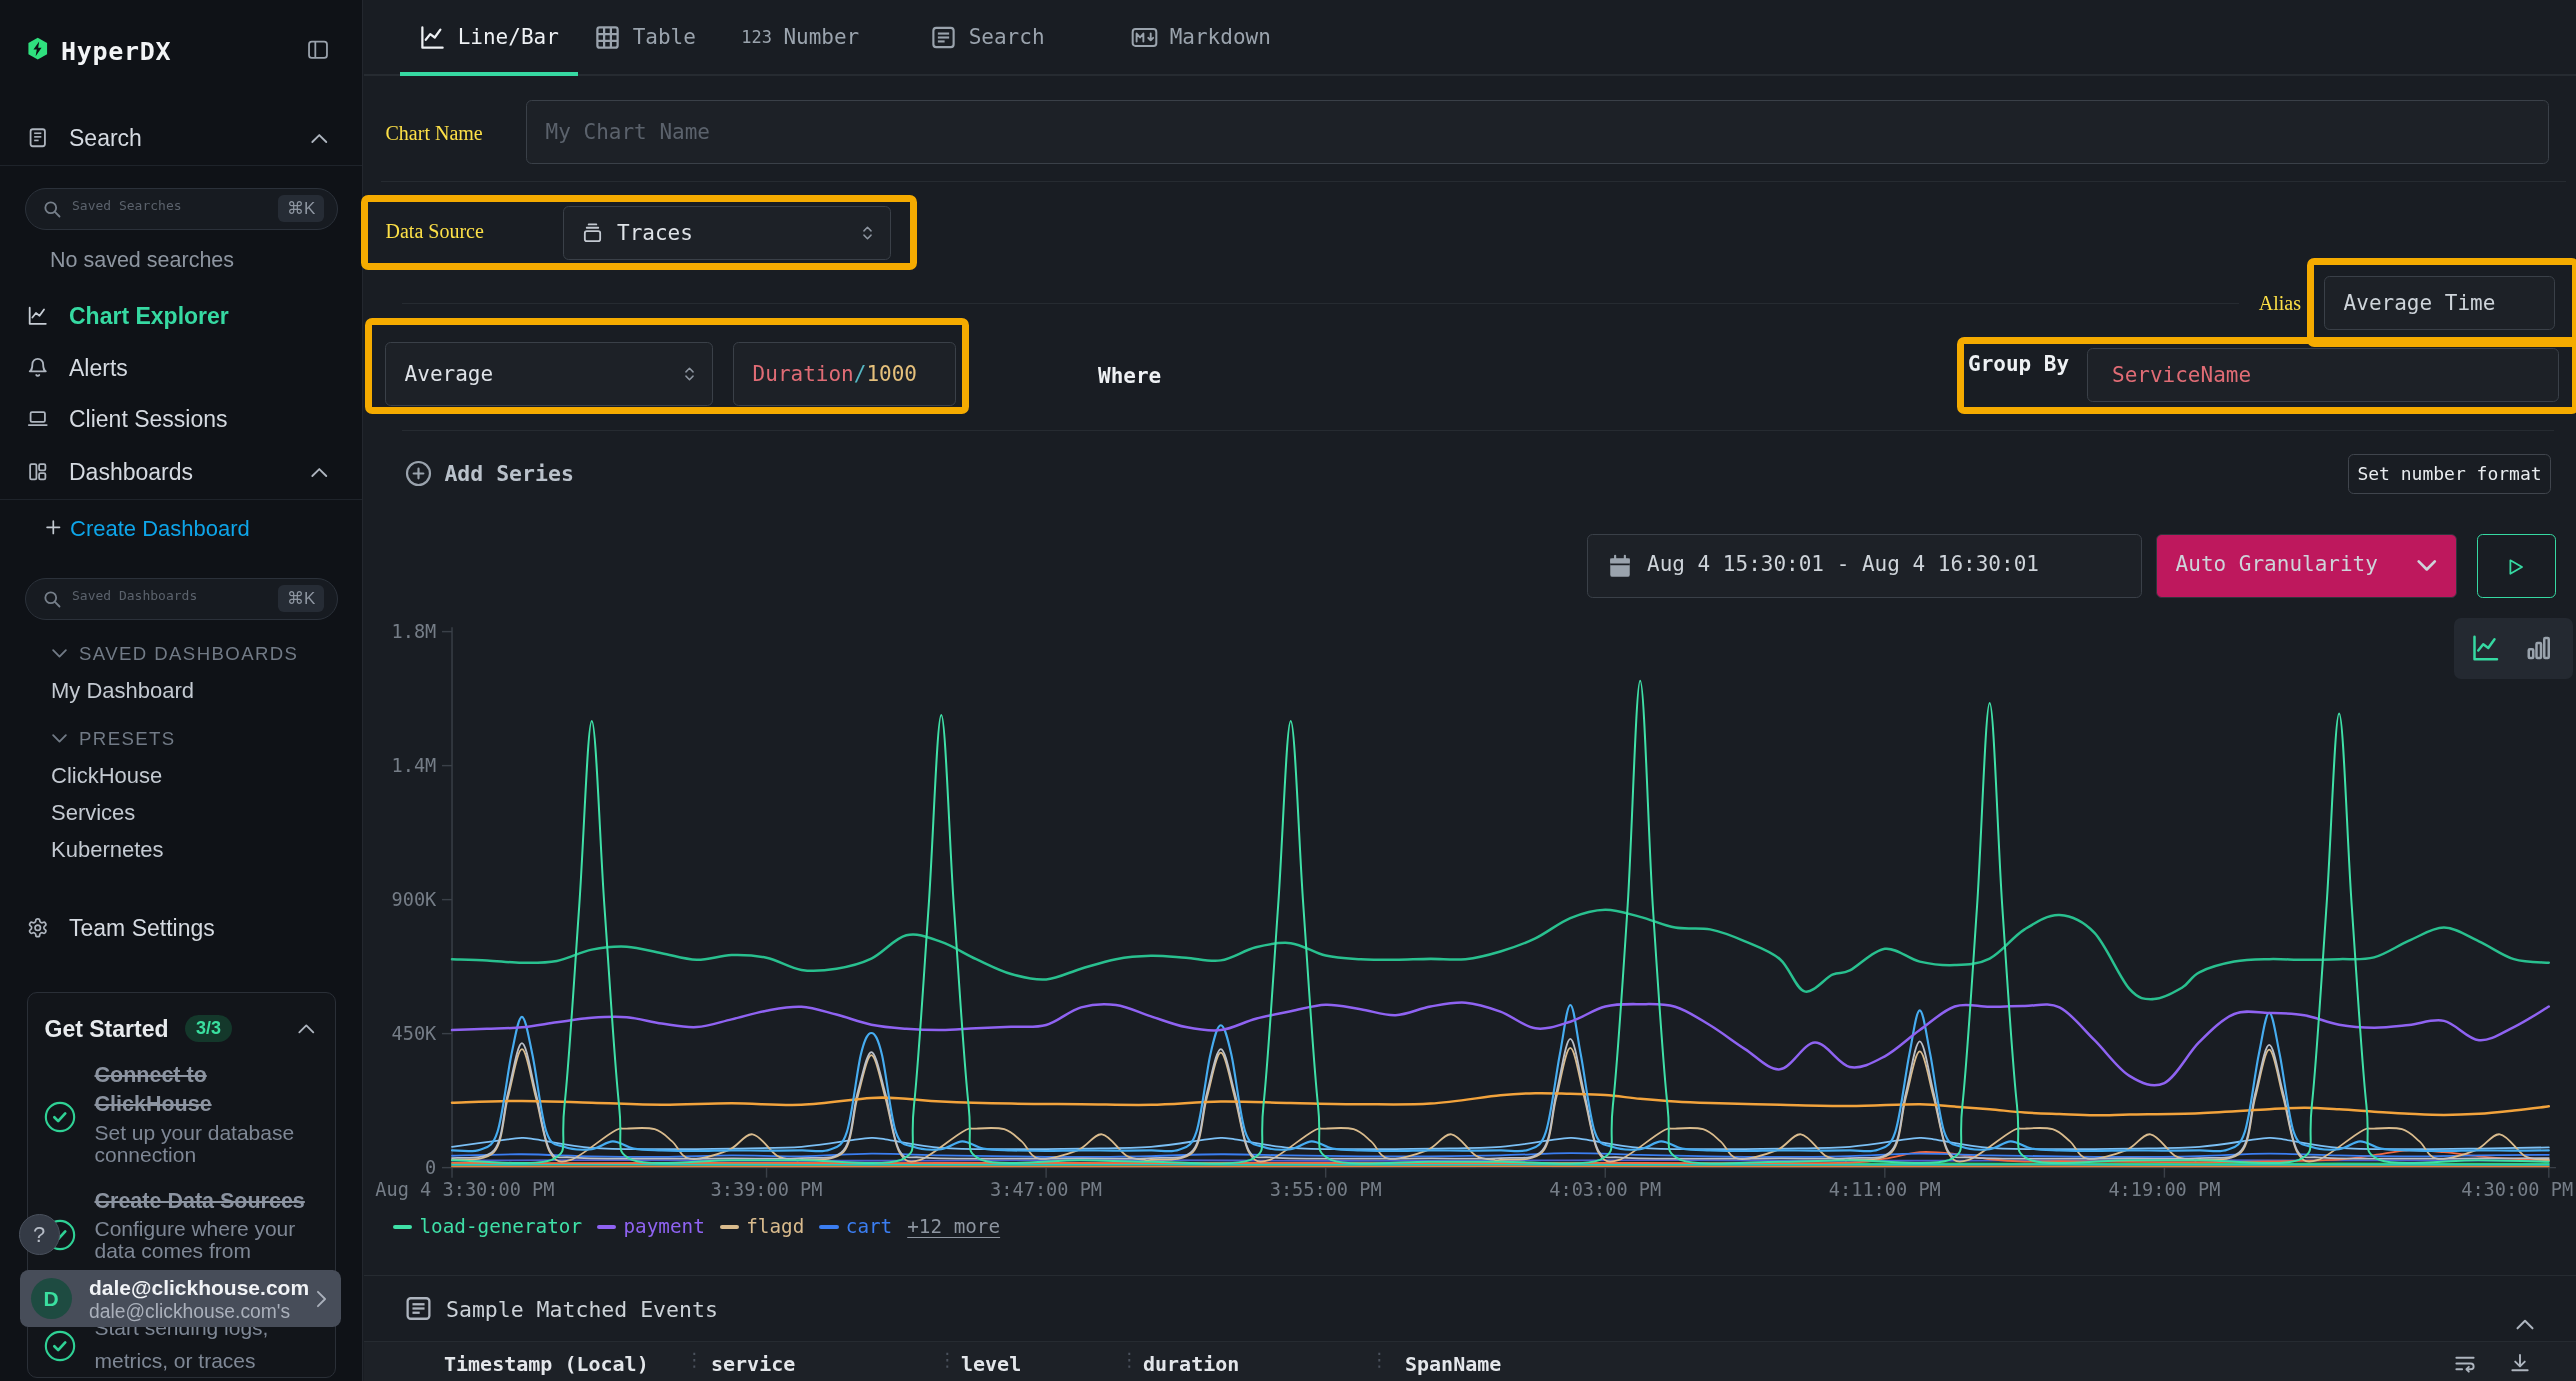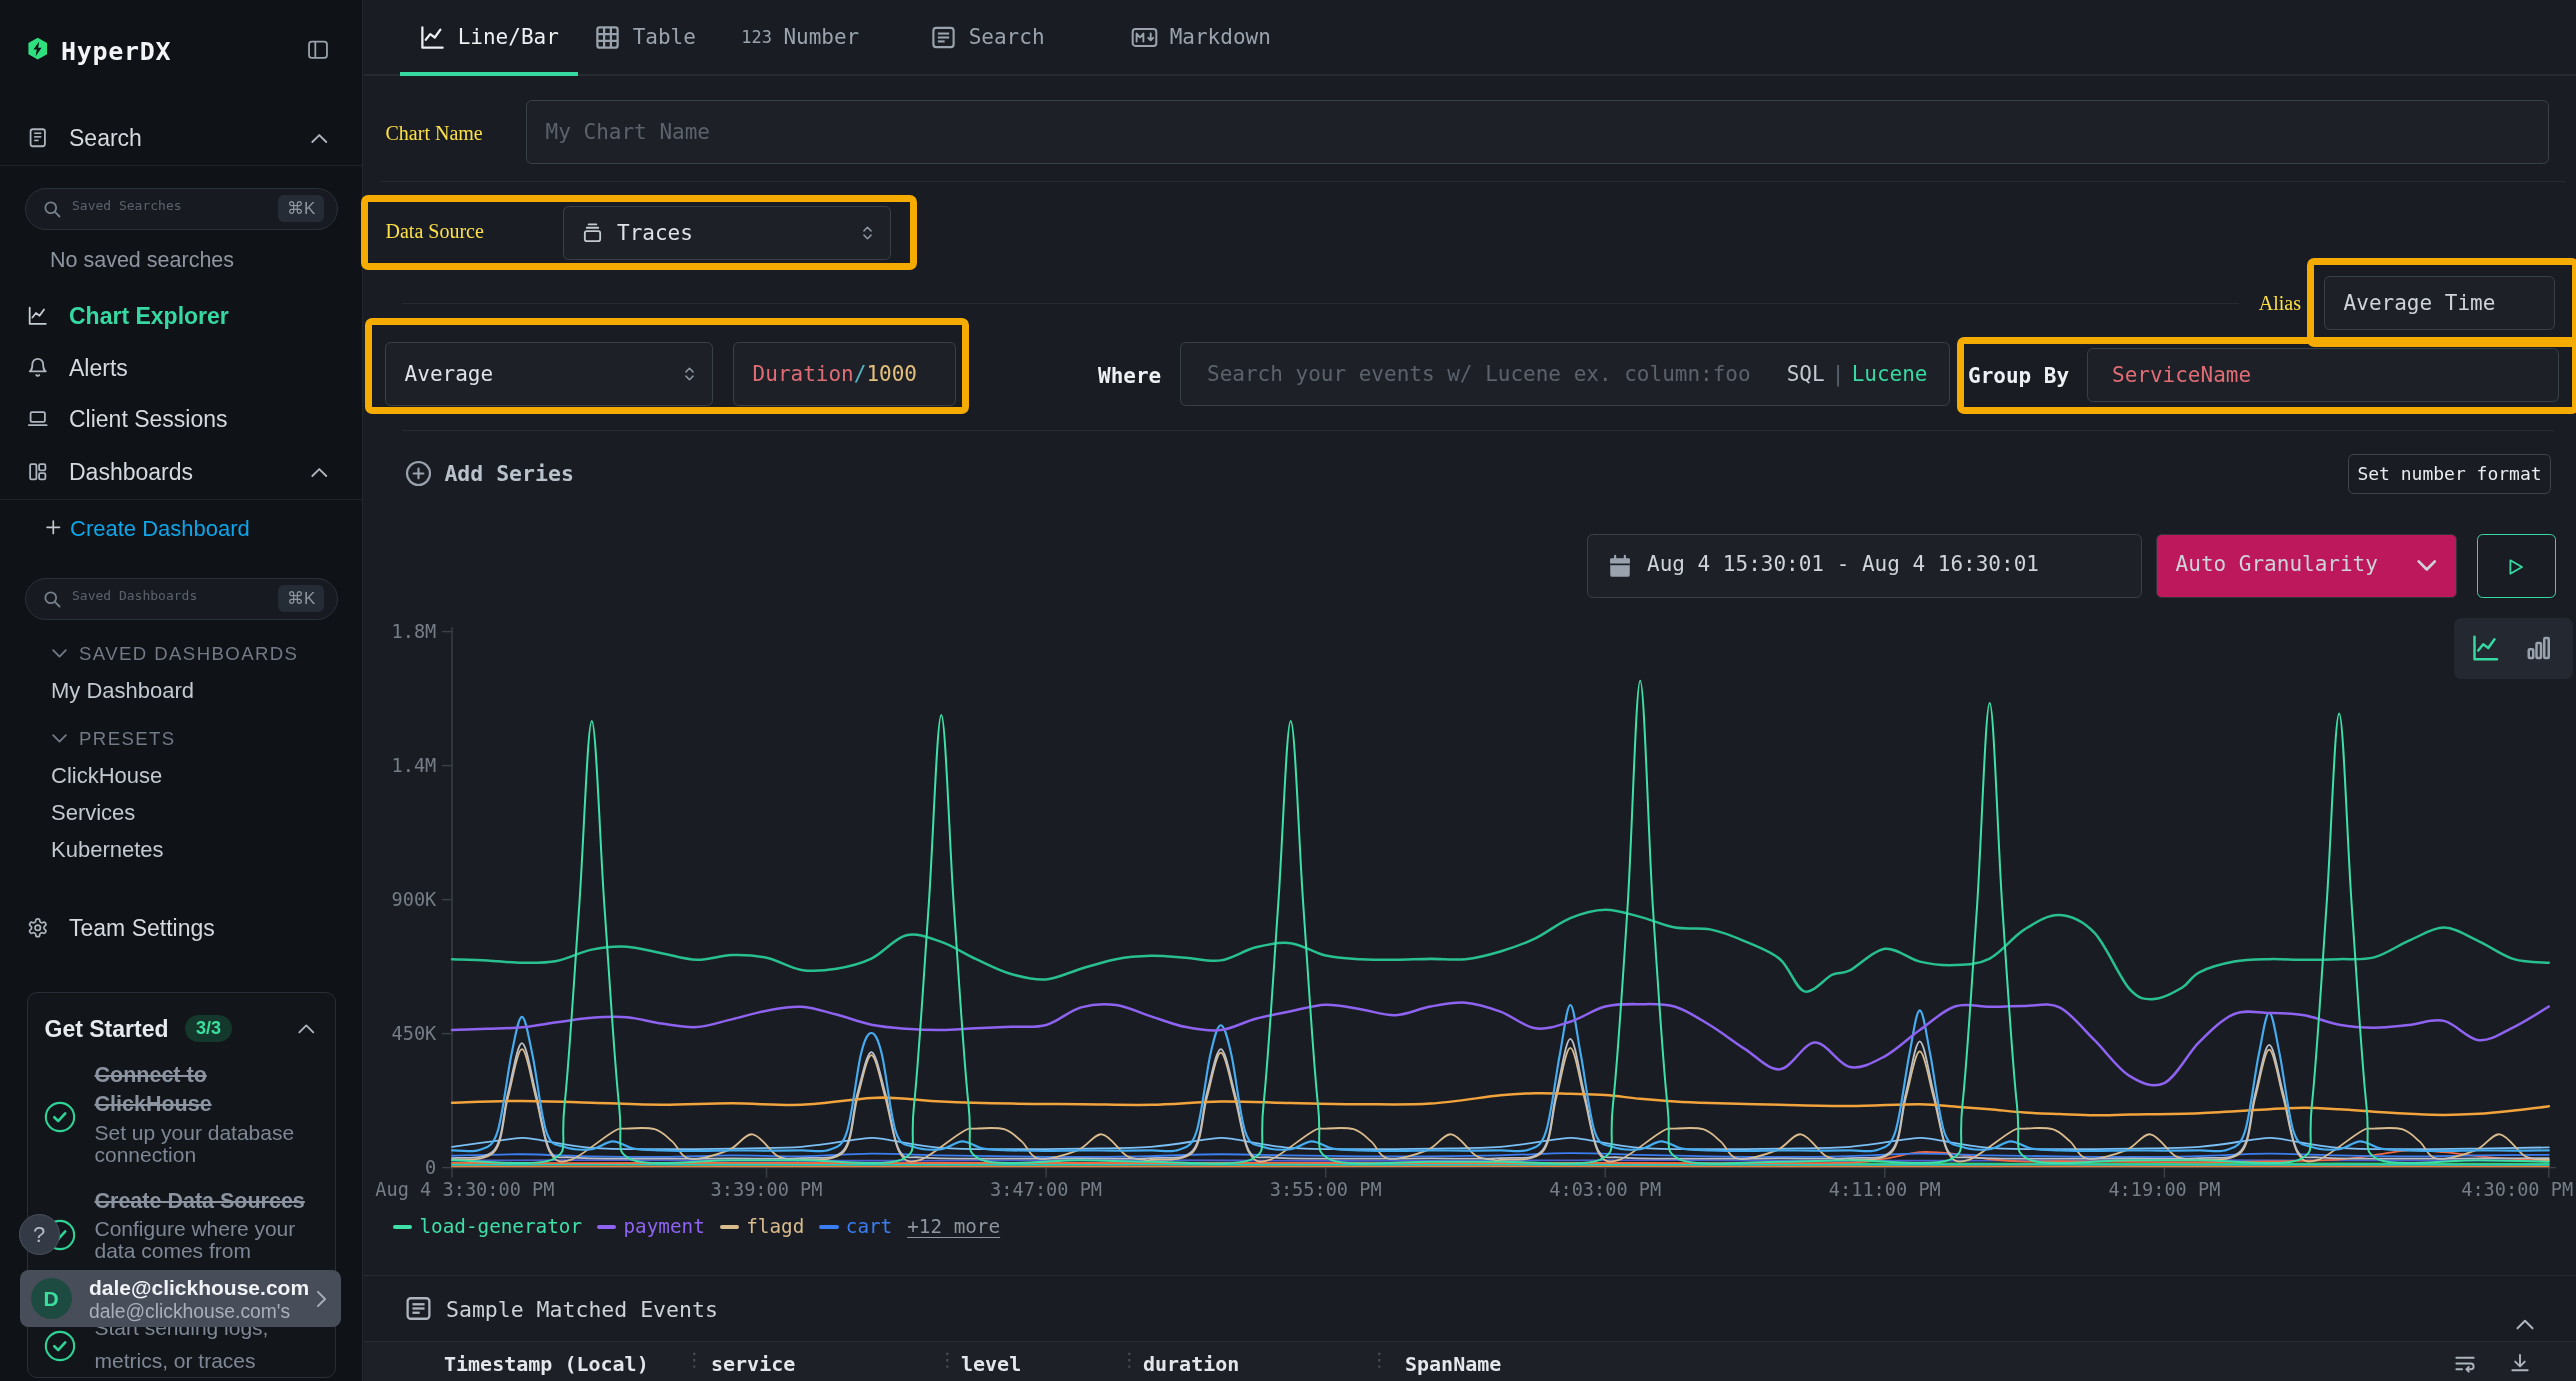--- a/index.html
+++ b/index.html
@@ -527,25 +527,21 @@
       <span class="updown">
           <svg class="icon" viewBox="0 0 24 24">
             <use href="#i-updown"></use>
           </svg>
         </span>
     </div>
     <div class="input-box" style="left:369px; top:342px; width:223px; height:64px;">
       <span class="val"><span class="code-a">Duration</span><span class="code-op">/</span><span class="code-b">1000</span></span>
     </div>
     <div class="white-label" style="left:734px; top:364px;">Where</div>
-    <div class="input-box" style="left:816px; top:342px; width:770px; height:64px;">
-      <span class="ph" style="left:26px;">Search your events w/ Lucene ex. column:foo</span>
-      <span class="sql-lucene"><span>SQL</span><span class="pipe">|</span><span class="lucene">Lucene</span></span>
-    </div>
-    <div class="white-label" style="left:1604px; top:364px;">Group By</div>
+    <div class="white-label" style="left:1604px; top:352px;">Group By</div>
     <div class="input-box" style="left:1723px; top:348px; width:472px; height:54px;">
       <span class="val code-a" style="left:24px;">ServiceName</span>
     </div>
 
     <div class="divider" style="left:38px; top:430px; width:2152px;"></div>
 
     <div class="highlight-box" style="left:-2.9px; top:195px; width:556px; height:75px;"></div>
     <div class="highlight-box" style="left:0.7px; top:318px; width:604px; height:96px;"></div>
     <div class="highlight-box" style="left:1943px; top:258px; width:272px; height:89px;"></div>
     <div class="highlight-box" style="left:1593px; top:337px; width:622px; height:77px;"></div>

